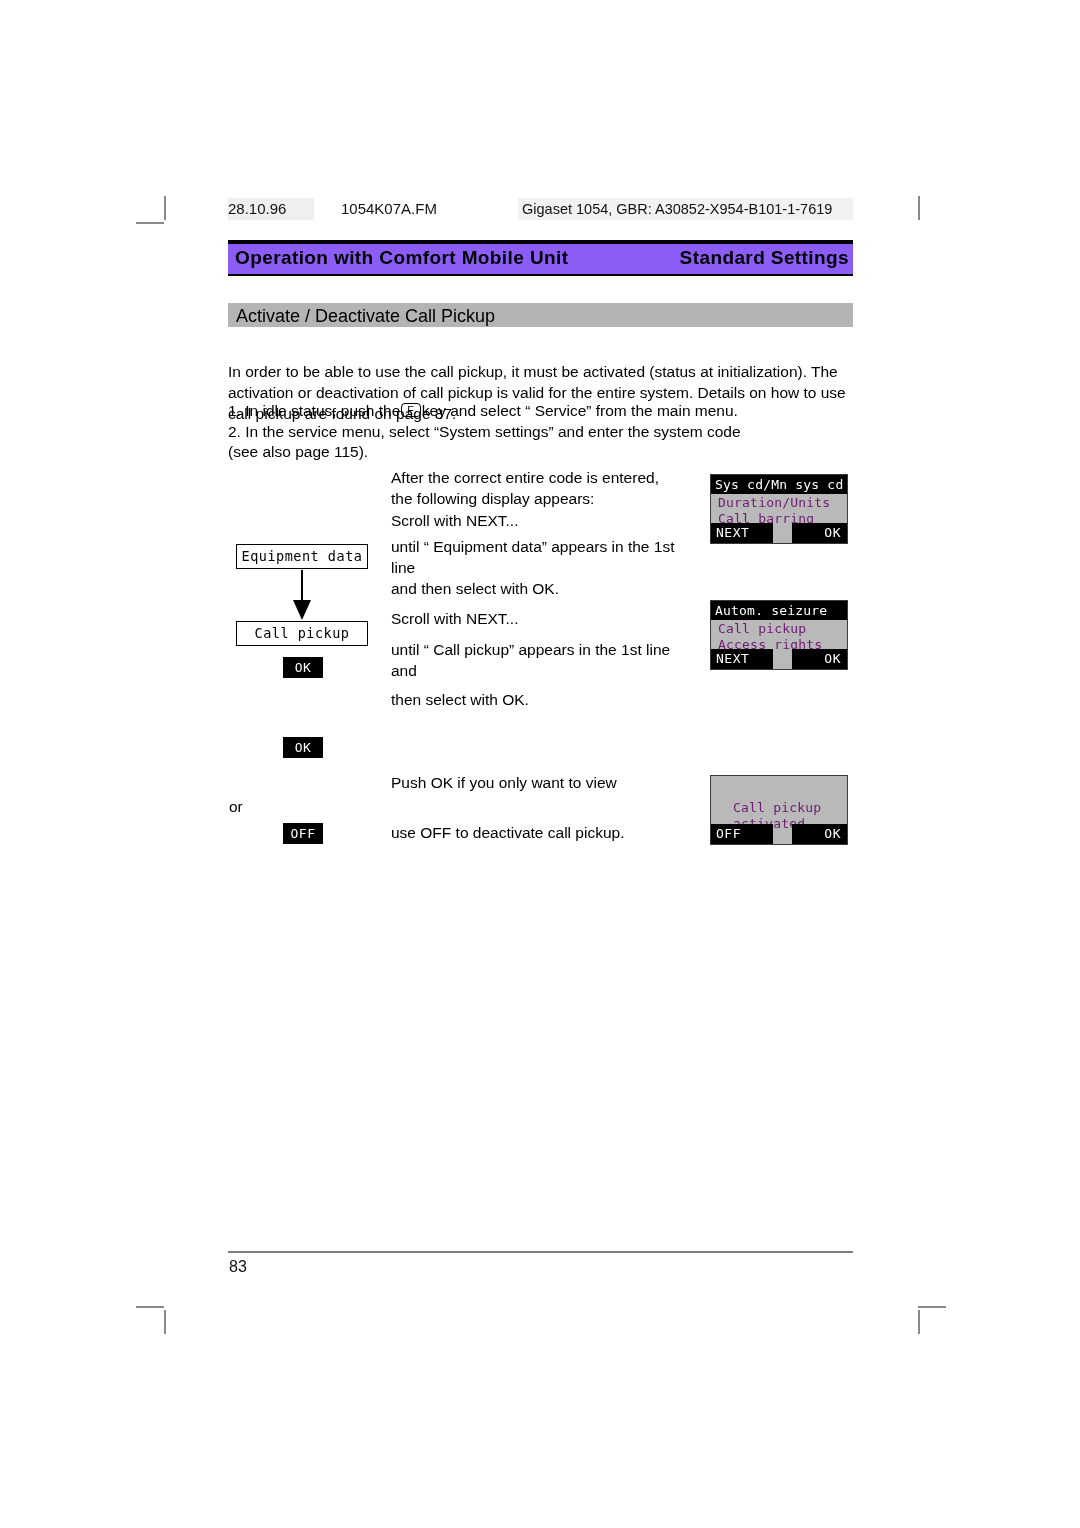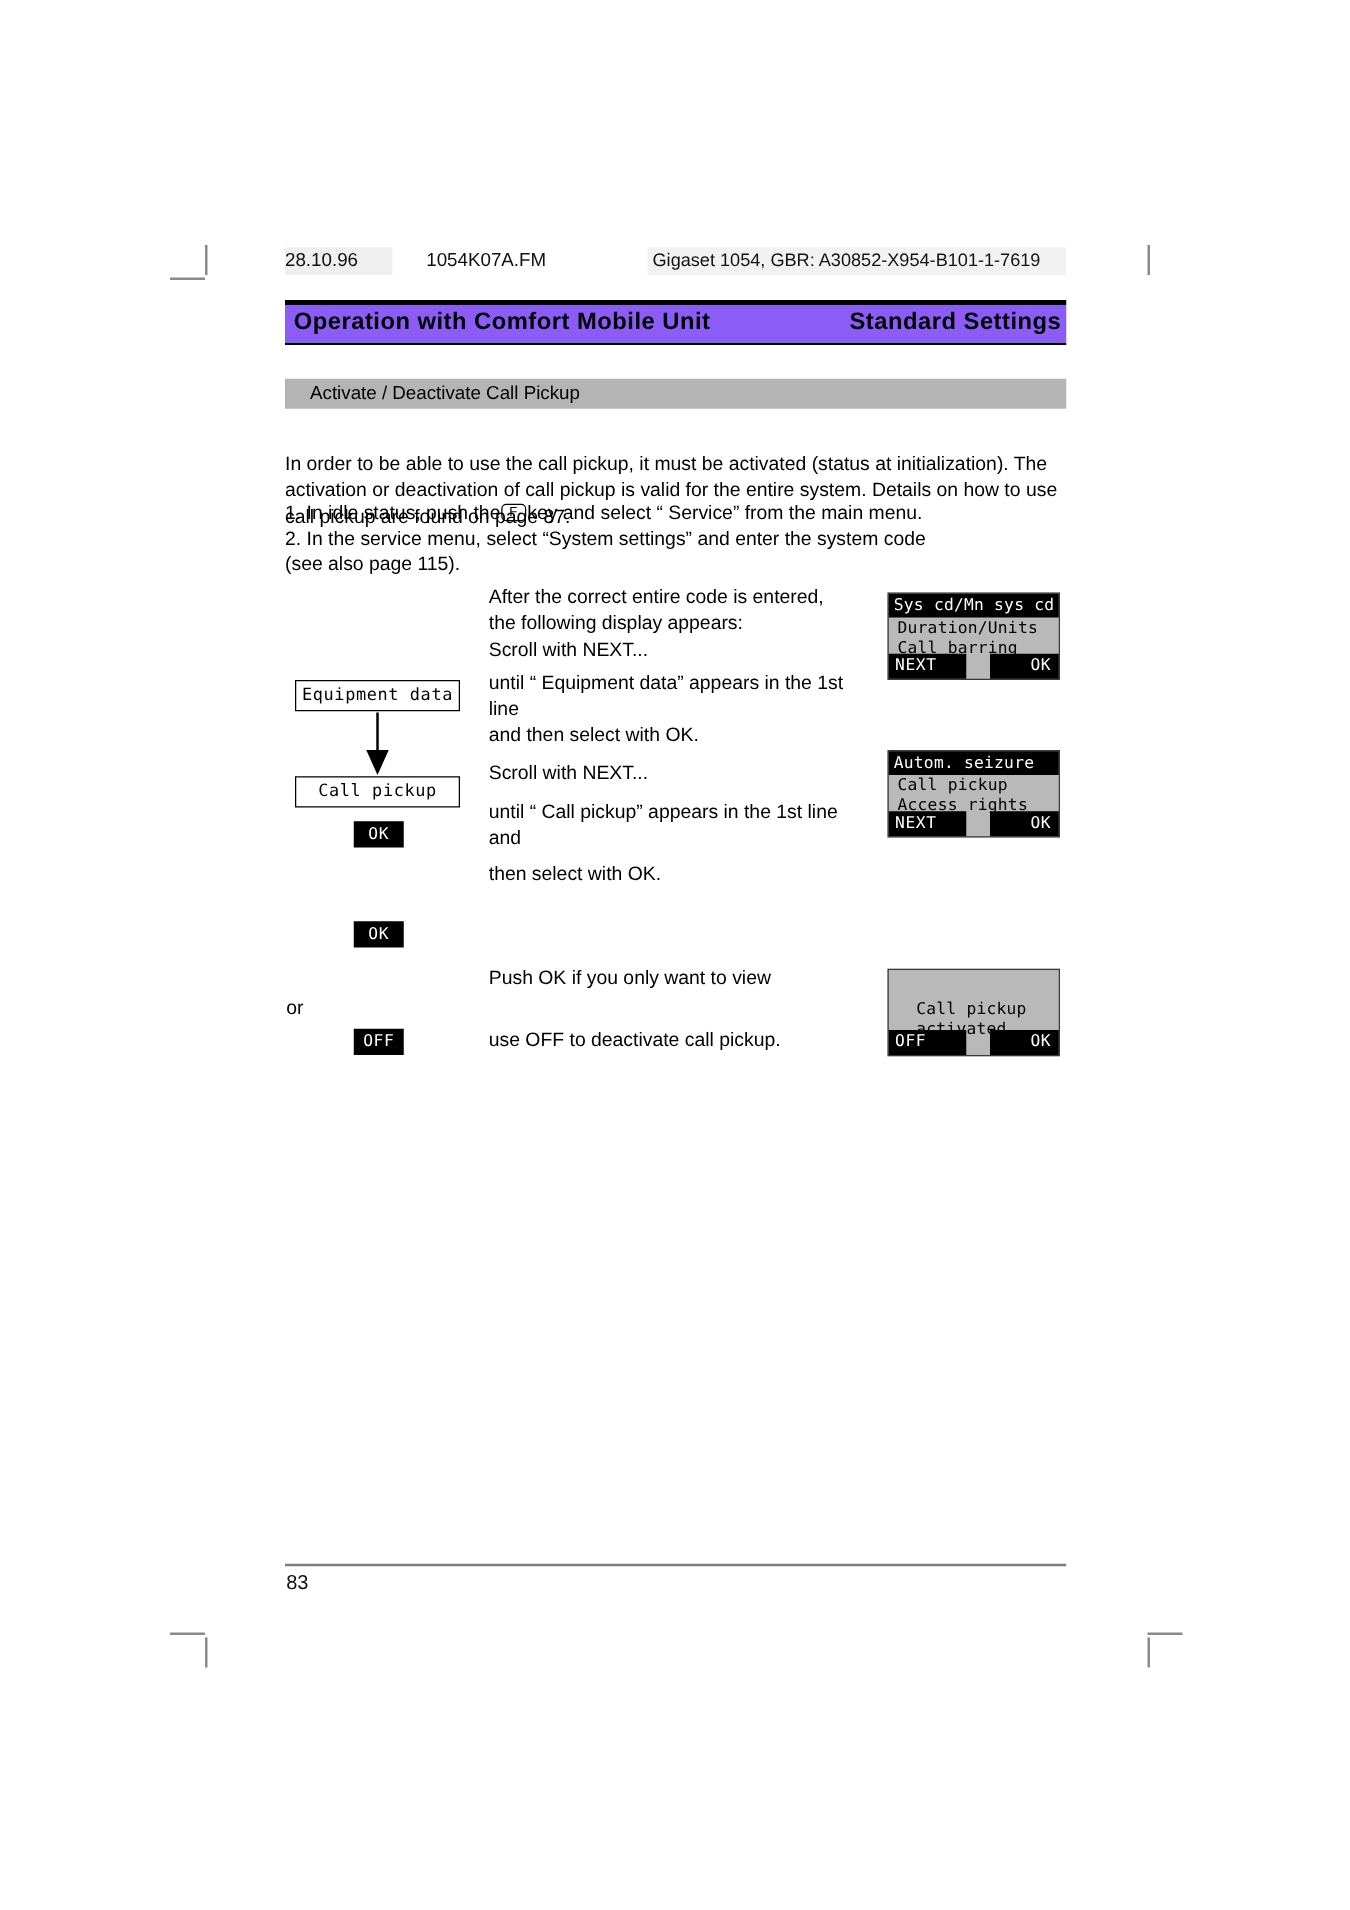--- a/index.html
+++ b/index.html
@@ -114,23 +114,23 @@
   .section-band {
     position: absolute;
     left: 228px;
     top: 303px;
     width: 625px;
     height: 24px;
     background: #b4b4b4;
   }
   .section-band span {
     position: absolute;
-    left: 20px;
+    left: 8px;
     top: 3px;
-    font-size: 15px;
+    font-size: 18px;
     color: #000;
   }
 
   
   .intro-para {
     position: absolute;
     left: 228px;
     top: 345px;
     width: 628px;
     font-size: 15.5px;
@@ -245,21 +245,21 @@
     padding-left: 4px;
     box-sizing: border-box;
     letter-spacing: 0.2px;
     white-space: nowrap;
   }
   .lcd-line {
     position: absolute;
     left: 7px;
     font-size: 13px;
     line-height: 16px;
-    color: #000000;
+    color: #701a75;
     letter-spacing: 0.2px;
     white-space: nowrap;
   }
   .lcd-line.l1 { top: 20px; }
   .lcd-line.l2 { top: 36px; }
   .lcd-line.c1 { top: 24px; left: 22px; }
   .lcd-line.c2 { top: 40px; left: 22px; }
   .lcd-soft {
     position: absolute;
     bottom: 0;

